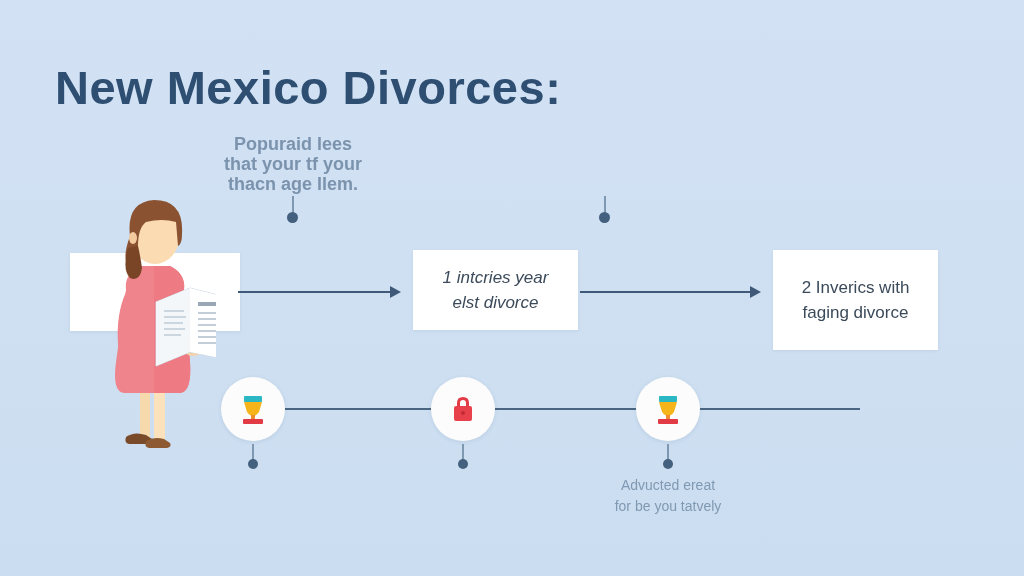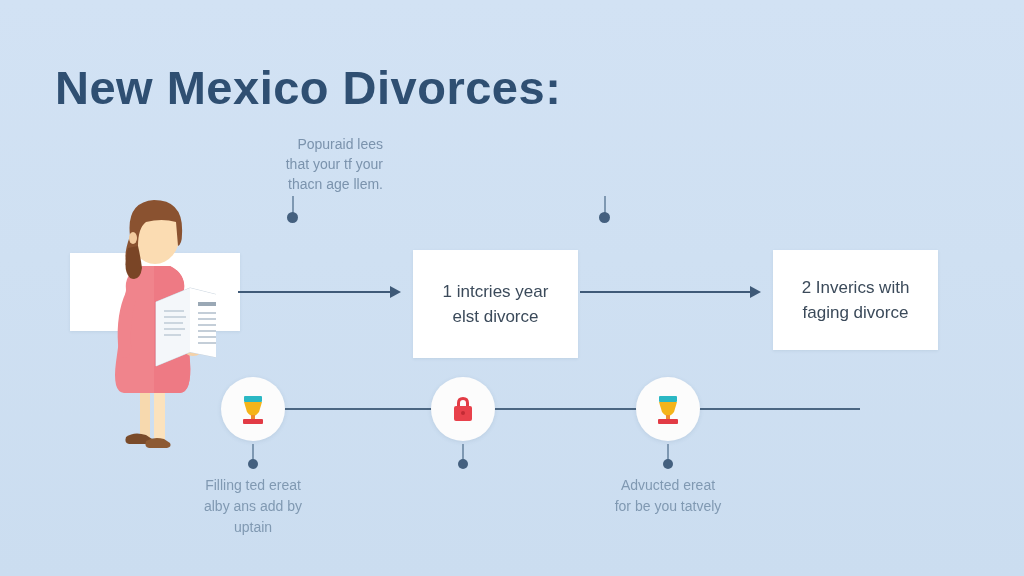--- a/index.html
+++ b/index.html
@@ -55,21 +55,22 @@
   #card-person {
     left: 70px;
     top: 253px;
     width: 170px;
     height: 78px;
   }
   #card-two {
     left: 413px;
     top: 250px;
     width: 165px;
-    height: 108px;
+    height: 80px;
+    font-style: italic;
   }
   #card-three {
     left: 773px;
     top: 250px;
     width: 165px;
     height: 100px;
     align-items: center;
   }
 
   
@@ -100,25 +101,26 @@
   }
   #arrow1-line { left: 238px; width: 160px; }
   #arrow1-head { left: 390px; }
   #arrow2-line { left: 580px; width: 178px; }
   #arrow2-head { left: 750px; }
 
   
   .top-note {
     position: absolute;
     width: 180px;
-    text-align: right;
-    font-size: 14px;
+    text-align: center;
+    font-size: 18px;
     line-height: 20px;
     color: #7b93ad;
     white-space: pre-line;
+    font-weight: bold;
   }
   #note-1 { left: 203px; top: 134px; }
   #note-2 { left: 516px; top: 134px; }
 
   .stem {
     position: absolute;
     width: 2px;
     background: #7e98b2;
   }
   .dot {
@@ -275,23 +277,20 @@
   <div class="circle-node" id="node-1">
     <svg width="30" height="32" viewBox="0 0 30 32">
       <rect x="6" y="3" width="18" height="6" rx="1" fill="#2bb8c4"></rect>
       <path d="M6 9 L24 9 L21 19 Q18 23 15 23 Q12 23 9 19 Z" fill="#f4b41a"></path>
       <rect x="13" y="22" width="4" height="5" fill="#f08a2e"></rect>
       <rect x="5" y="26" width="20" height="5" rx="1" fill="#e23b45"></rect>
     </svg>
   </div>
   <div class="node-stem" id="nstem-1"></div>
   <div class="node-dot" id="ndot-1"></div>
-  <div class="bottom-cap" id="cap-1">Filling ted ereat
-alby ans add by
-uptain</div>
 
   <div class="circle-node" id="node-2">
     <svg width="30" height="32" viewBox="0 0 30 32">
       <path d="M9 14 L9 10 Q9 4 15 4 Q21 4 21 10 L21 14 L18 14 L18 10 Q18 7 15 7 Q12 7 12 10 L12 14 Z" fill="#e23b45"></path>
       <rect x="6" y="13" width="18" height="15" rx="2" fill="#e8414b"></rect>
       <circle cx="15" cy="20" r="2" fill="#c22b35"></circle>
     </svg>
   </div>
   <div class="node-stem" id="nstem-2"></div>
   <div class="node-dot" id="ndot-2"></div>

